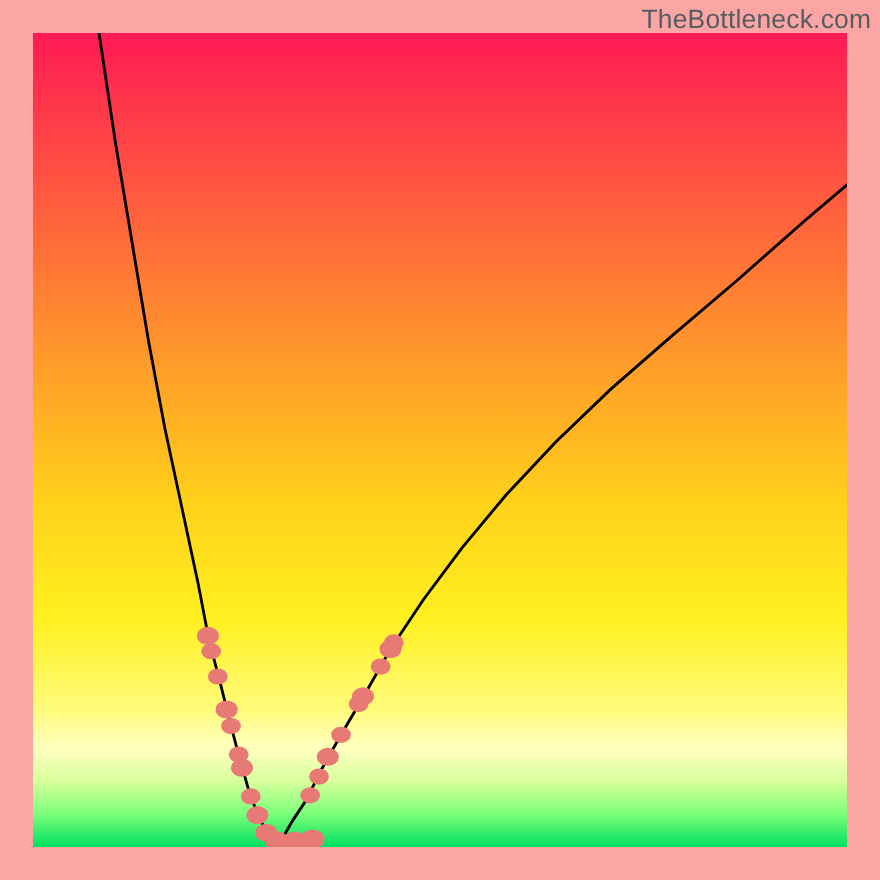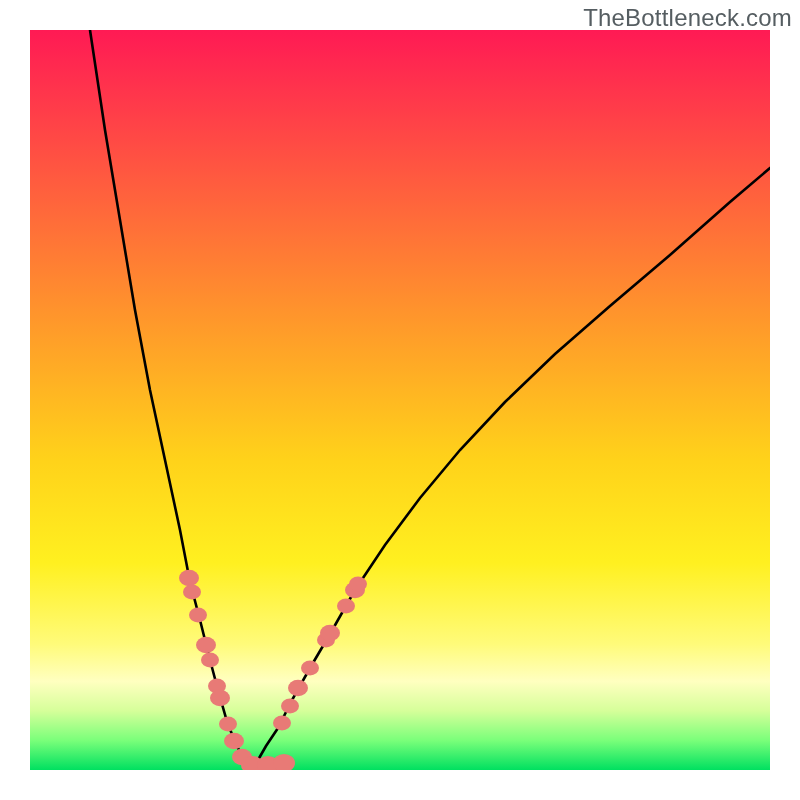--- a/index.html
+++ b/index.html
@@ -8,21 +8,21 @@
     width: 800px;
     height: 800px;
     overflow: hidden;
     background: #000;
     font-family: Arial, Helvetica, sans-serif;
   }
   .outer {
     position: relative;
     width: 800px;
     height: 800px;
-    background: #ffffff;
+    background: #fca5a5;
   }
   .plot-frame {
     position: absolute;
     left: 30px;
     top: 30px;
     width: 740px;
     height: 740px;
     box-sizing: border-box;
   }
   .gradient-bg {

